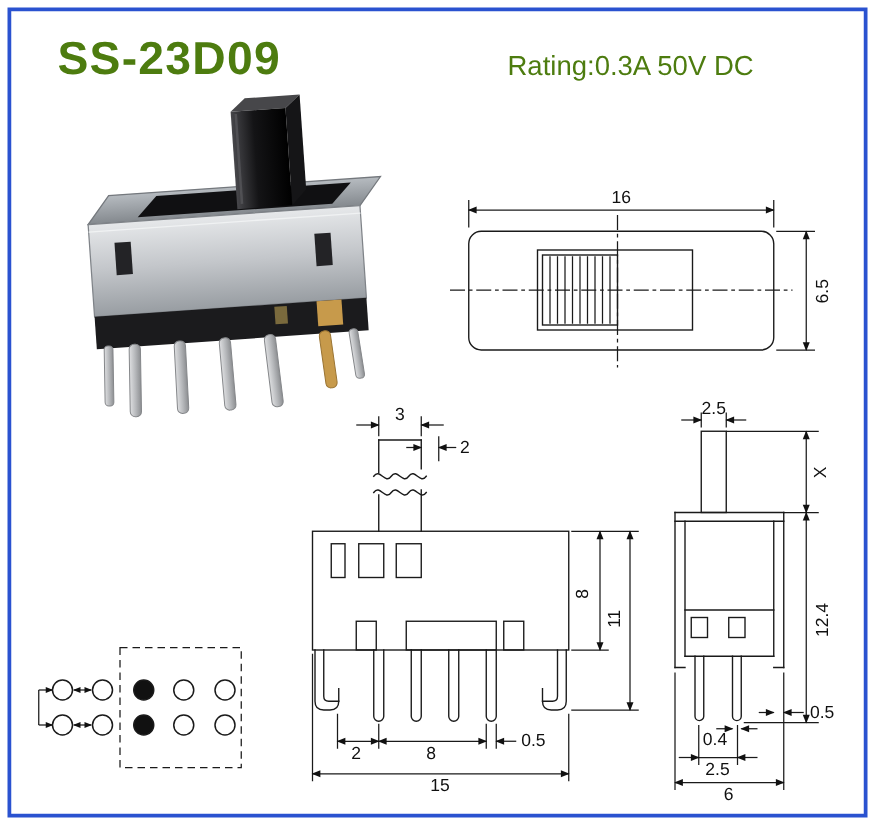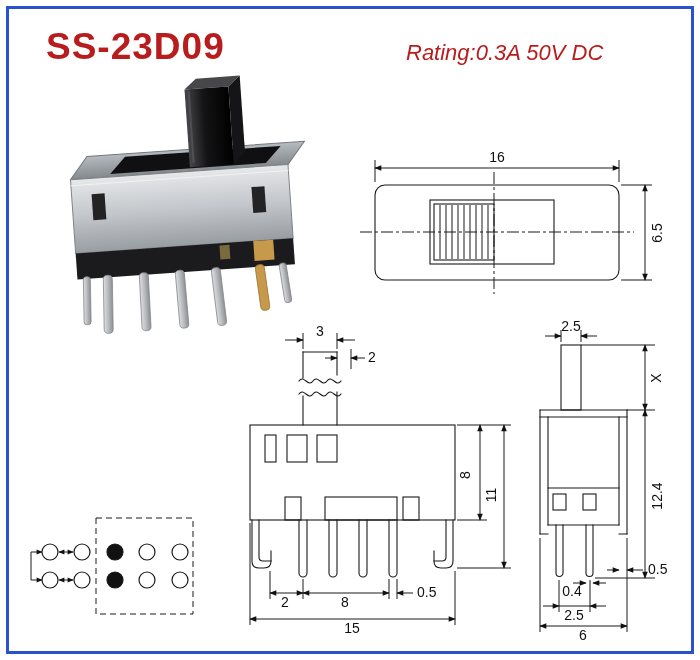--- a/index.html
+++ b/index.html
@@ -1,20 +1,20 @@
 <!DOCTYPE html>
 <html><head>
 <meta charset="utf-8">
 <style>
   html,body{margin:0;padding:0;background:#ffffff;}
   .page{position:relative;width:700px;height:660px;background:#fff;overflow:hidden;
-        font-family:"Liberation Sans",sans-serif;color:#b91c1c;}
+        font-family:"Liberation Sans",sans-serif;color:#4d7c0f;}
   .frame{position:absolute;inset:6px;border:3px solid #2a52d0;pointer-events:none;}
   .title{position:absolute;left:46px;top:26px;font-size:37px;font-weight:bold;letter-spacing:1px;}
-  .rating{position:absolute;left:406px;top:40px;font-size:22px;font-style:italic;}
+  .rating{position:absolute;left:406px;top:40px;font-size:22px;}
   svg{position:absolute;overflow:visible;}
   .ln{stroke:#1a1a1a;stroke-width:1.1;fill:none;stroke-linecap:square;}
   .dim{stroke:#1a1a1a;stroke-width:1;fill:none;}
   .dash{stroke:#1a1a1a;stroke-width:1;fill:none;stroke-dasharray:12 3 3 3;}
   .dash2{stroke:#1a1a1a;stroke-width:1;fill:none;stroke-dasharray:6 4;}
   .circ{fill:#fff;stroke:#1a1a1a;stroke-width:1.2;}
   .circf{fill:#111;stroke:#1a1a1a;stroke-width:1.2;}
   svg text{font-size:14px;fill:#101010;font-family:"Liberation Sans",sans-serif;}
 </style>
 </head>

